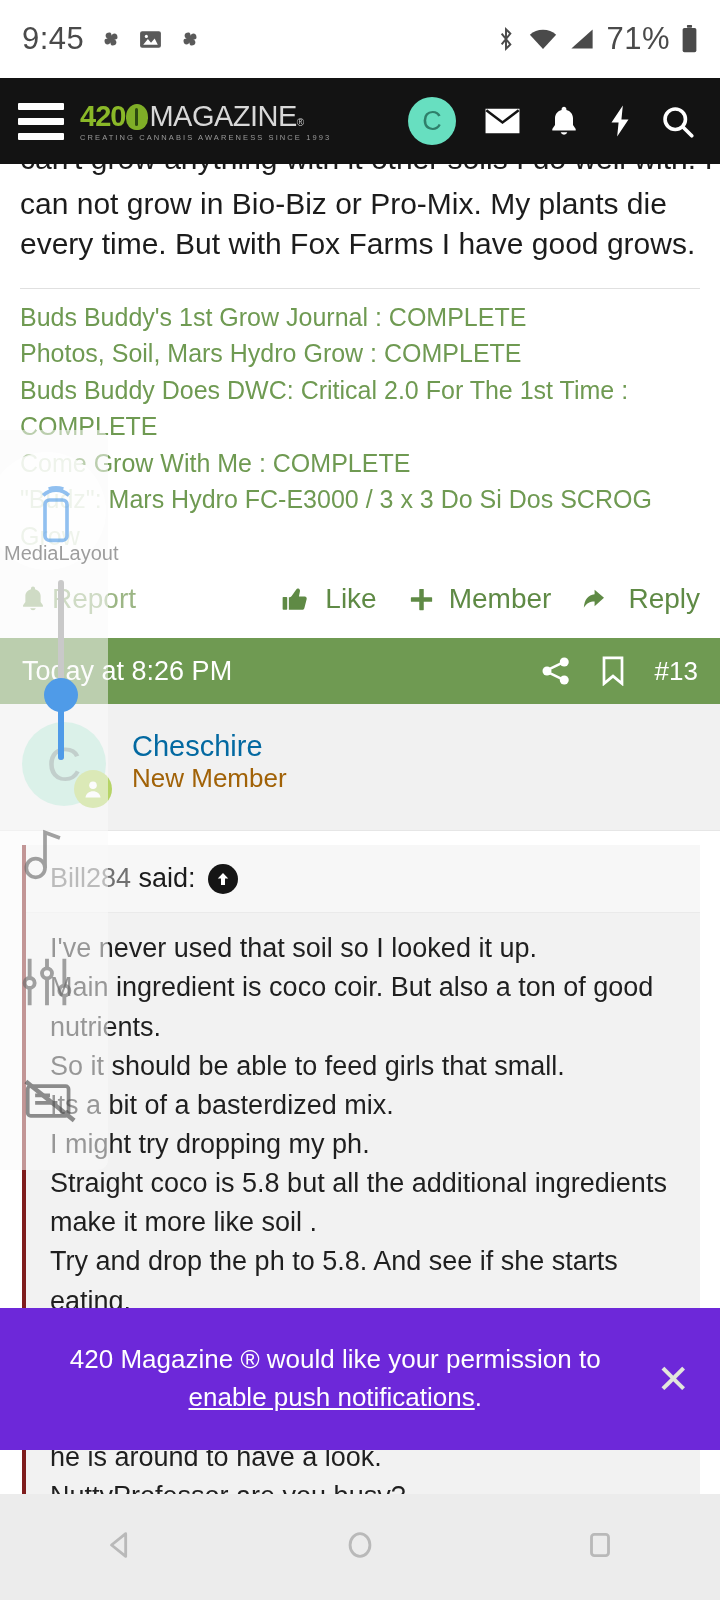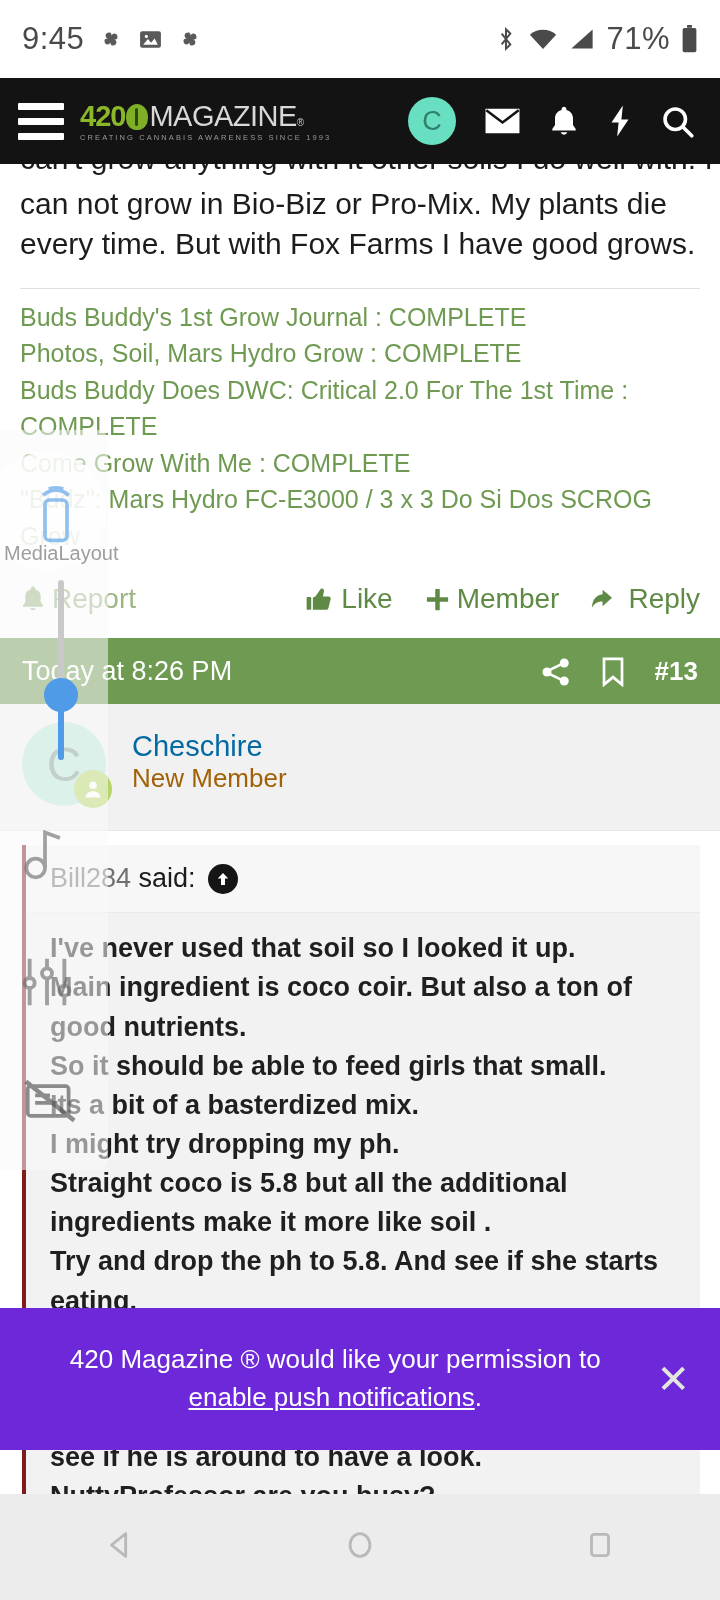--- a/index.html
+++ b/index.html
@@ -69,30 +69,30 @@
     text-decoration:none; cursor:pointer;
   }
 
   
   .action-row {
     display:flex; align-items:center; height:78px; padding:0 20px; background:#fff;
   }
   .report-btn { display:flex; align-items:center; gap:6px; color:#9cb685; font-size:28px; cursor:pointer; }
   .act-spacer { flex:1; }
   .act-group { display:flex; align-items:center; gap:32px; }
-  .act-item { display:flex; align-items:center; gap:7px; color:#5f8a45; font-size:28px; cursor:pointer; }
+  .act-item { display:flex; align-items:center; gap:15px; color:#5f8a45; font-size:28px; cursor:pointer; }
 
   
   .meta-bar {
     height:66px; background:#6f9a52; display:flex; align-items:center;
     padding:0 22px; color:#fff;
   }
   .meta-date { font-size:27px; font-weight:300; }
   .meta-spacer { flex:1; }
-  .meta-icons { display:flex; align-items:flex-end; gap:30px;font-weight:bold; }
+  .meta-icons { display:flex; align-items:flex-start; gap:30px; }
   .meta-num { font-size:26px; }
 
   
   .user-block {
     background:#f1f1f1; display:flex; padding:18px 0 24px 22px;
     position:relative; border-bottom:1px solid #e6e6e6;
   }
   .avatar-lg {
     width:84px; height:84px; border-radius:50%; background:#b6e6d6;
     display:flex; align-items:center; justify-content:center;
@@ -113,21 +113,21 @@
   }
   .quote-head {
     background:#f7f7f7; padding:18px 0 18px 24px; font-size:27px; color:#707070;
     display:flex; align-items:center; gap:12px; border-bottom:1px solid #eaeaea;
   }
   .quote-head b { color:#1c1c1c; font-weight:normal; }
   .jump-ico {
     width:30px; height:30px; border-radius:50%; background:#151515;
     display:inline-flex; align-items:center; justify-content:center; cursor:pointer;
   }
-  .quote-body { padding:16px 16px 20px 24px;font-weight:bold; }
+  .quote-body { padding:16px 16px 20px 24px; }
   .quote-body p { font-size:27px; line-height:1.45; color:#1f1f1f; }
   .quote-body a { color:#6f9a52; text-decoration:none; cursor:pointer; }
 
   
   .reply-text { padding:24px 20px 0 22px; }
   .reply-text p { font-size:30px; line-height:1.33; color:#1c1c1c; }
 
   
   .sys-overlay {
     position:absolute; left:0; top:430px; width:108px; height:740px;

